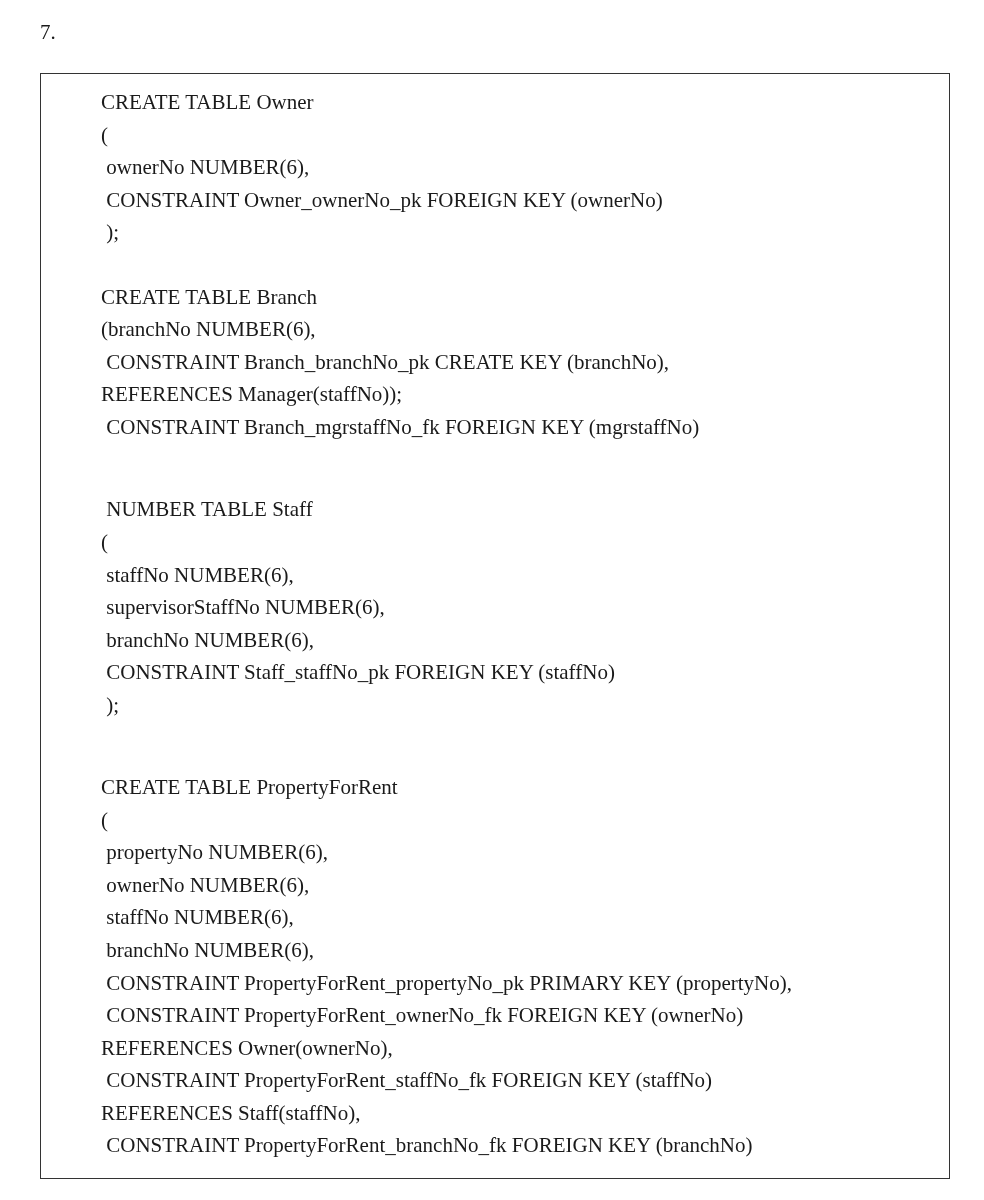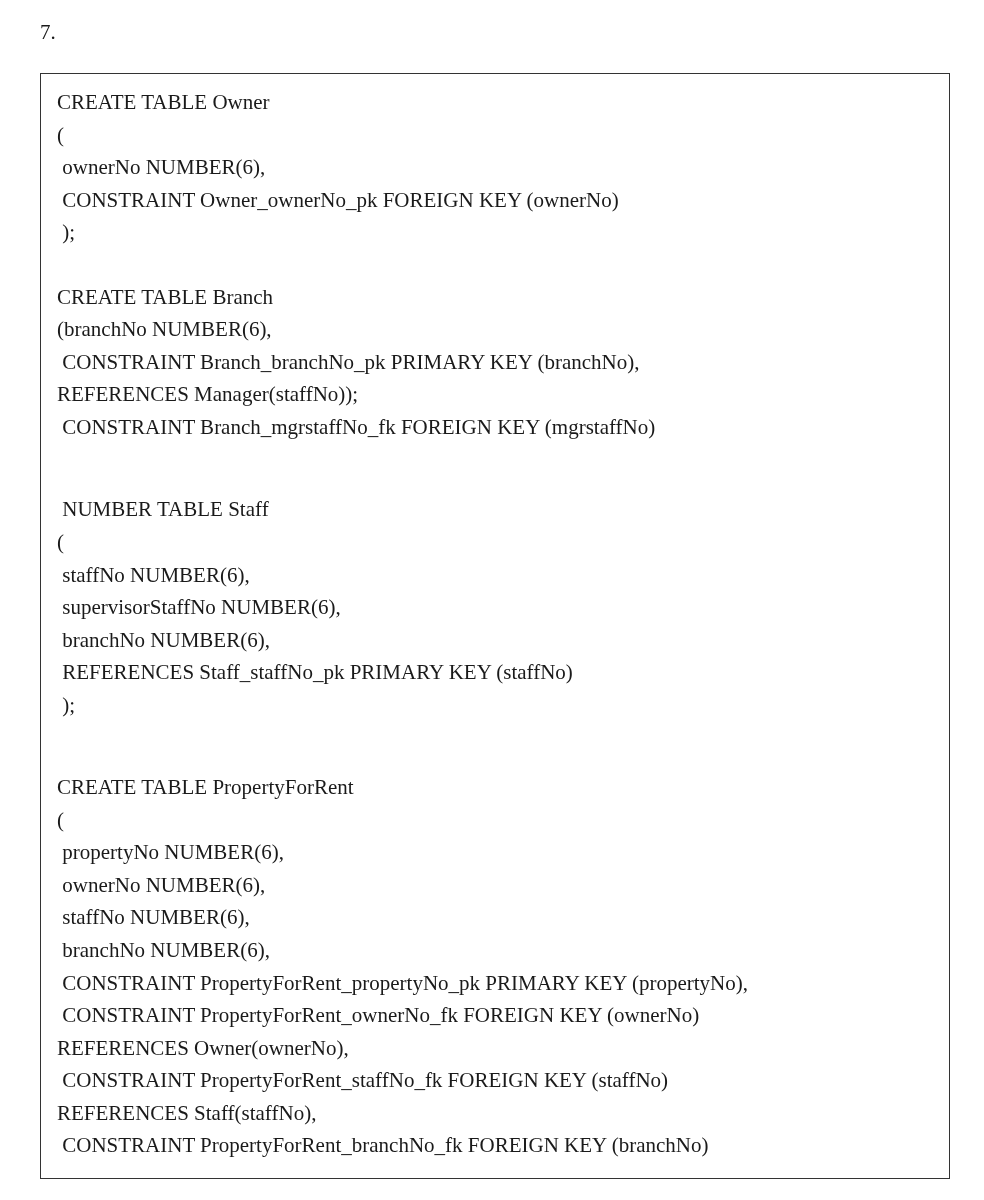--- a/index.html
+++ b/index.html
@@ -26,42 +26,43 @@
     .code-box {
       border: 1.5px solid #333;
       padding: 12px 16px 16px 16px;
       margin-left: 10px;
       margin-right: 4px;
     }
     .code-block {
       font-family: "Times New Roman", Times, serif;
       line-height: 1.55;
       white-space: pre;
+      margin-left: 44px;
     }
     .spacer {
       height: 32px;
     }
     .spacer-lg {
       height: 50px;
     }
   </style>
 </head>
 <body>
 
 <div class="question-header">
   <span class="question-number">7.</span>
 </div>
 
 <div class="code-box">
   <div class="code-block"><div>CREATE TABLE Owner</div><div>(</div><div> ownerNo NUMBER(6),</div><div> CONSTRAINT Owner_ownerNo_pk FOREIGN KEY (ownerNo)</div><div> );</div></div>
 
   <div class="spacer"></div>
 
-  <div class="code-block"><div>CREATE TABLE Branch</div><div>(branchNo NUMBER(6),</div><div> CONSTRAINT Branch_branchNo_pk PRIMARY KEY (branchNo),</div><div>REFERENCES Manager(staffNo));</div><div> CONSTRAINT Branch_mgrstaffNo_fk FOREIGN KEY (mgrstaffNo)</div></div>
+  <div class="code-block"><div>CREATE TABLE Branch</div><div>(branchNo NUMBER(6),</div><div> CONSTRAINT Branch_branchNo_pk CREATE KEY (branchNo),</div><div>REFERENCES Manager(staffNo));</div><div> CONSTRAINT Branch_mgrstaffNo_fk FOREIGN KEY (mgrstaffNo)</div></div>
 
   <div class="spacer-lg"></div>
 
-  <div class="code-block"><div> NUMBER TABLE Staff</div><div>(</div><div> staffNo NUMBER(6),</div><div> supervisorStaffNo NUMBER(6),</div><div> branchNo NUMBER(6),</div><div> REFERENCES Staff_staffNo_pk PRIMARY KEY (staffNo)</div><div> );</div></div>
+  <div class="code-block"><div> NUMBER TABLE Staff</div><div>(</div><div> staffNo NUMBER(6),</div><div> supervisorStaffNo NUMBER(6),</div><div> branchNo NUMBER(6),</div><div> CONSTRAINT Staff_staffNo_pk FOREIGN KEY (staffNo)</div><div> );</div></div>
 
   <div class="spacer-lg"></div>
 
   <div class="code-block"><div>CREATE TABLE PropertyForRent</div><div>(</div><div> propertyNo NUMBER(6),</div><div> ownerNo NUMBER(6),</div><div> staffNo NUMBER(6),</div><div> branchNo NUMBER(6),</div><div> CONSTRAINT PropertyForRent_propertyNo_pk PRIMARY KEY (propertyNo),</div><div> CONSTRAINT PropertyForRent_ownerNo_fk FOREIGN KEY (ownerNo)</div><div>REFERENCES Owner(ownerNo),</div><div> CONSTRAINT PropertyForRent_staffNo_fk FOREIGN KEY (staffNo)</div><div>REFERENCES Staff(staffNo),</div><div> CONSTRAINT PropertyForRent_branchNo_fk FOREIGN KEY (branchNo)</div></div>
 </div>
 
 </body></html>

